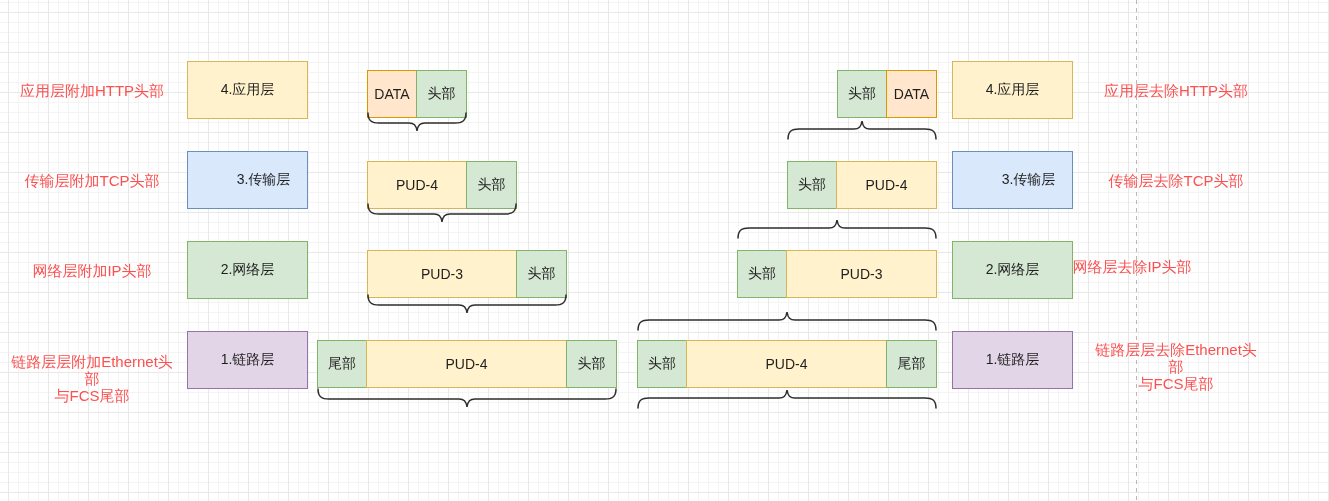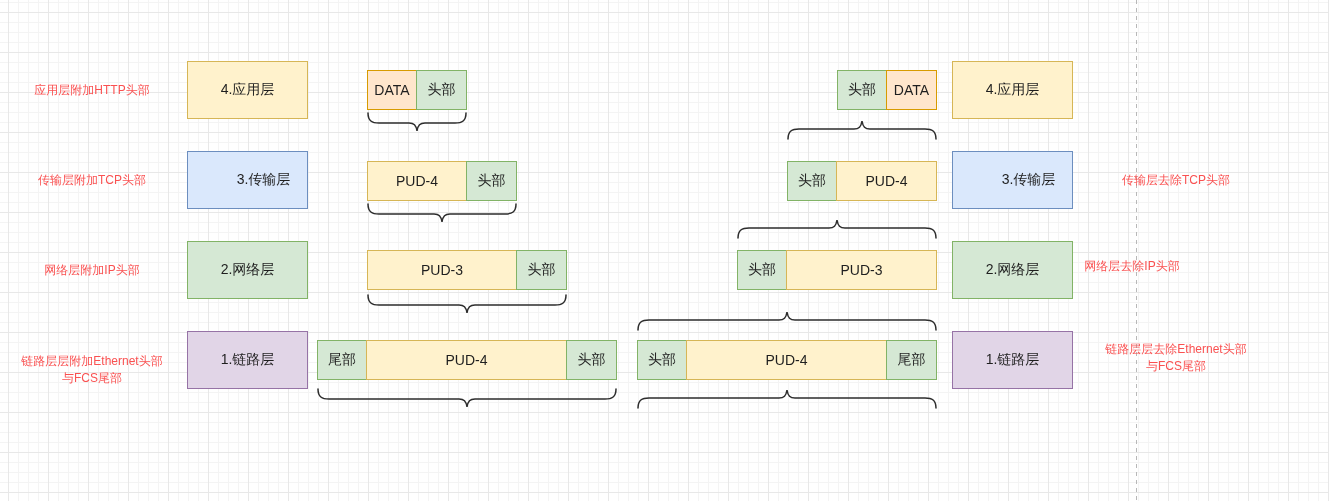--- a/index.html
+++ b/index.html
@@ -9,36 +9,36 @@
     background-color:#ffffff;
     background-image:
       linear-gradient(#e8e8e8 1px, transparent 1px),
       linear-gradient(90deg, #e8e8e8 1px, transparent 1px),
       linear-gradient(#f4f4f4 1px, transparent 1px),
       linear-gradient(90deg, #f4f4f4 1px, transparent 1px);
     background-size:40px 40px, 40px 40px, 10px 10px, 10px 10px;
     background-position:8px 12px;
   }
   .annotation {
-    position:absolute; color:#fa5151; font-size:12px; line-height:17px;
+    position:absolute; color:#fa5151; font-size:15px; line-height:17px;
     text-align:center; white-space:pre-line;
   }
   .layer-box {
     position:absolute; width:121px; height:58px;
     display:flex; align-items:center; justify-content:center;
     font-size:14px; color:#1f1f1f;
   }
   .fill-yellow { background:#fff2cc; border:1px solid #d6b656; }
   .fill-blue   { background:#dae8fc; border:1px solid #6c8ebf;padding-left:32px; }
   .fill-green  { background:#d5e8d4; border:1px solid #82b366; }
   .fill-purple { background:#e1d5e7; border:1px solid #9673a6; }
   .fill-orange { background:#ffe6cc; border:1px solid #d79b00; }
   .packet-row { position:absolute; height:40px; display:flex; }
   .segment {
-    height:40px; display:flex; align-items:center; justify-content:center;
+    height:48px; display:flex; align-items:center; justify-content:center;
     font-size:14px; color:#1f1f1f; flex:0 0 auto;
   }
   .segment + .segment { margin-left:-1px; }
   .brace { position:absolute; height:22px; }
   .brace svg { display:block; }
   .brace path { fill:none; stroke:#2d2d2d; stroke-width:1.5; stroke-linecap:round; }
   .transmission-box {
     position:absolute; left:317px; top:419px; width:622px; height:31px;
     background:#f7f7f7; border:1px dashed #595959;
     display:flex; align-items:center; justify-content:center;
@@ -55,20 +55,21 @@
 <div class="canvas">
 
   <div class="page-divider"></div>
 
   <div class="annotation" style="left:8px;top:82px;width:168px;">应用层附加HTTP头部</div>
   <div class="annotation" style="left:8px;top:262px;width:168px;">网络层附加IP头部</div>
   <div class="annotation" style="left:8px;top:172px;width:168px;">传输层附加TCP头部</div>
   <div class="annotation" style="left:6px;top:353px;width:172px;">链路层层附加Ethernet头部
 与FCS尾部</div>
 
+  <div class="annotation" style="left:1092px;top:82px;width:168px;">应用层去除HTTP头部</div>
   <div class="annotation" style="left:1092px;top:172px;width:168px;">传输层去除TCP头部</div>
   <div class="annotation" style="left:1048px;top:258px;width:168px;">网络层去除IP头部</div>
   <div class="annotation" style="left:1090px;top:341px;width:172px;">链路层层去除Ethernet头部
 与FCS尾部</div>
 
   <div class="layer-box fill-yellow" style="left:187px;top:61px;">
       <span>4.应用层</span>
     </div>
   <div class="layer-box fill-blue" style="left:187px;top:151px;">
       <span>3.传输层</span>

